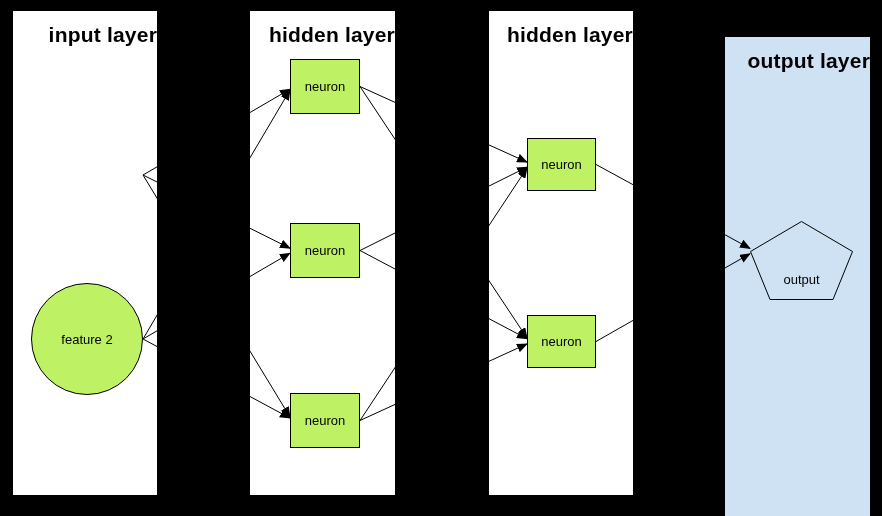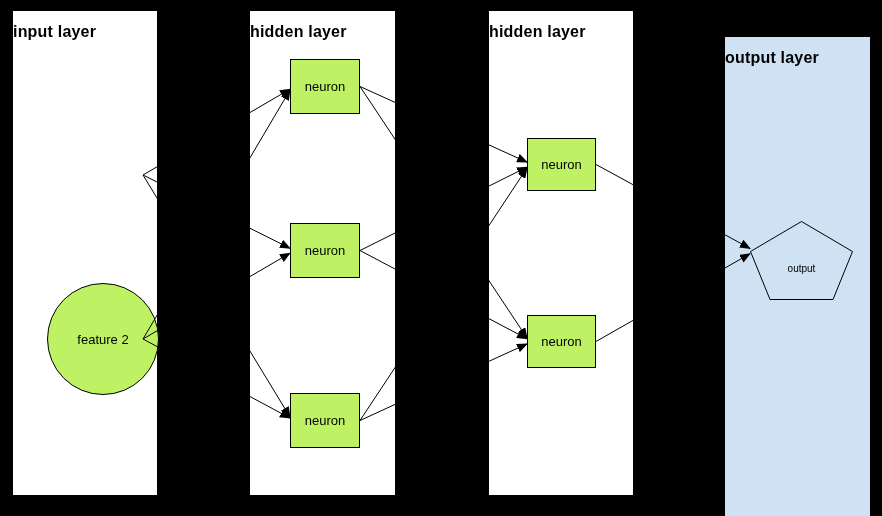--- a/index.html
+++ b/index.html
@@ -16,36 +16,36 @@
   }
   .canvas{
     position:relative;width:882px;height:516px;background:var(--bg);
   }
   .panel{
     position:absolute;top:11px;height:484px;background:var(--panel-bg);
   }
   .panel.output{background:var(--output-bg);margin-top:26px;}
   .panel-title{
     position:absolute;top:12px;left:0;width:100%;
-    text-align:left;font-size:16px;font-weight:bold;color:#000;
+    text-align:right;font-size:21px;font-weight:bold;color:#000;
     letter-spacing:0.2px;
   }
   .node{
     position:absolute;display:flex;align-items:center;justify-content:center;
     font-size:13px;color:#000;box-sizing:border-box;
     background:#bef264;border:1px solid var(--stroke);
   }
   .node.circle{border-radius:50%;}
   .node-label{white-space:nowrap;}
   .pentagon-wrap{position:absolute;}
   .pentagon-wrap svg{display:block;}
   .pentagon-label{
-    position:absolute;left:0;top:0;width:100%;height:100%;
+    position:absolute;left:0;top:11px;width:100%;height:100%;
     display:flex;align-items:center;justify-content:center;
-    box-sizing:border-box;padding-top:15px;font-size:10px;color:#000;
+    box-sizing:border-box;padding-top:15px;font-size:13px;color:#000;
   }
   #edge-layer{
     position:absolute;left:0;top:0;pointer-events:none;
   }
 </style>
 </head>
 <body>
 
 <div class="canvas">
 
@@ -58,21 +58,21 @@
   </div>
 
   <div class="panel" style="left:489px;width:144px;">
     <div class="panel-title">hidden layer</div>
   </div>
 
   <div class="panel output" style="left:725px;width:145px;">
     <div class="panel-title">output layer</div>
   </div>
 
-  <div class="node circle" style="left:47px;top:283px;width:112px;height:112px;">
+  <div class="node circle" style="left:31px;top:283px;width:112px;height:112px;">
     <span class="node-label">feature 2</span>
   </div>
 
   <div class="node" style="left:290px;top:59px;width:70px;height:55px;">
     <span class="node-label">neuron</span>
   </div>
   <div class="node" style="left:290px;top:223px;width:70px;height:55px;">
     <span class="node-label">neuron</span>
   </div>
   <div class="node" style="left:290px;top:393px;width:70px;height:55px;">

